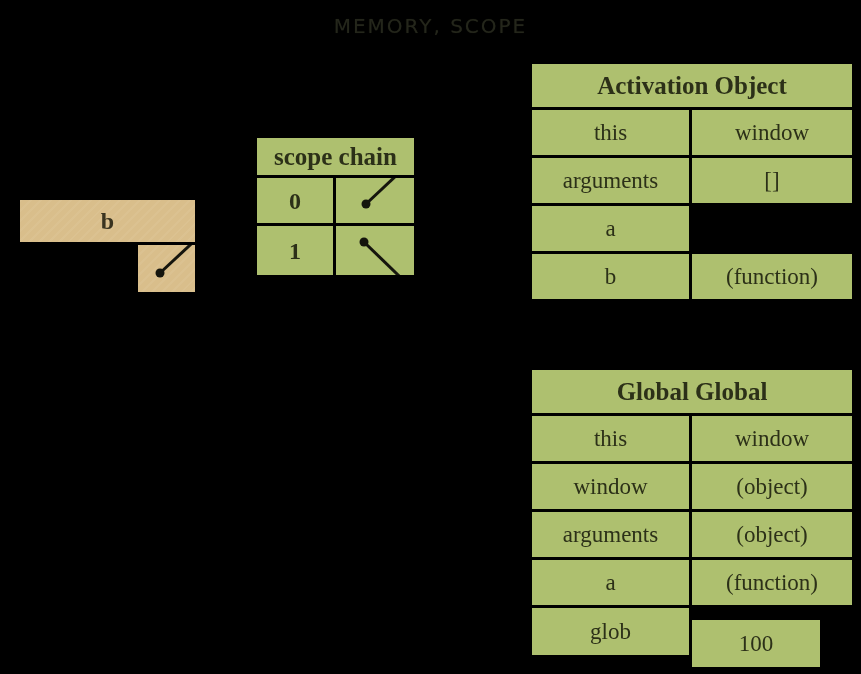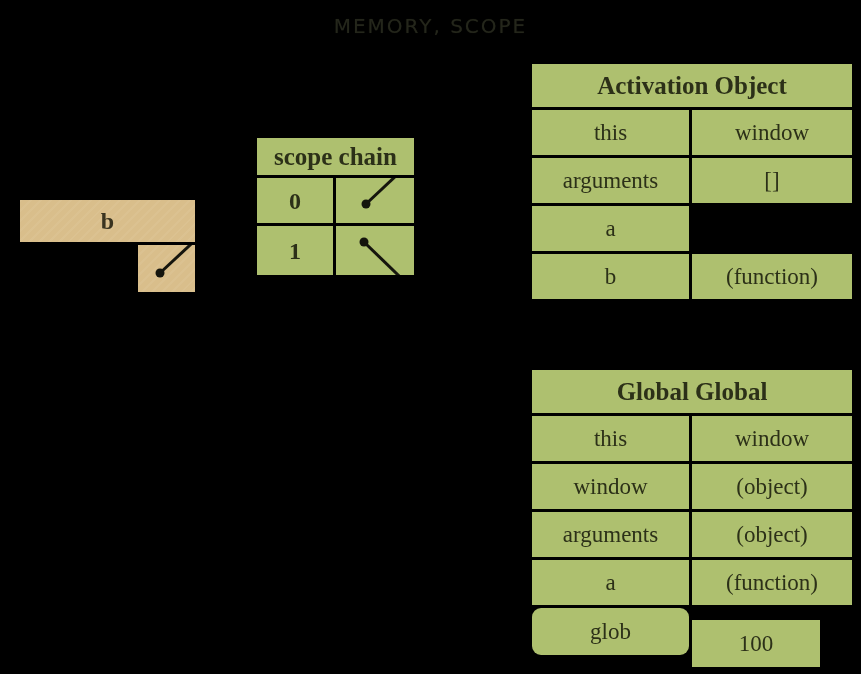--- a/index.html
+++ b/index.html
@@ -143,15 +143,15 @@
 
   <div class="cell" style="left:0px; top:94px; width:157px; height:45px;">window</div>
   <div class="cell" style="left:160px; top:94px; width:160px; height:45px;">(object)</div>
 
   <div class="cell" style="left:0px; top:142px; width:157px; height:45px;">arguments</div>
   <div class="cell" style="left:160px; top:142px; width:160px; height:45px;">(object)</div>
 
   <div class="cell" style="left:0px; top:190px; width:157px; height:45px;">a</div>
   <div class="cell" style="left:160px; top:190px; width:160px; height:45px;">(function)</div>
 
-  <div class="cell" style="left:0px; top:238px; width:157px; height:47px;border-radius:9px;">glob</div>
+  <div class="cell" style="left:0px; top:238px; width:157px; height:47px;">glob</div>
   <div class="cell" style="left:160px; top:250px; width:128px; height:47px;text-align:right;">100</div>
 </div>
 
 </body></html>

